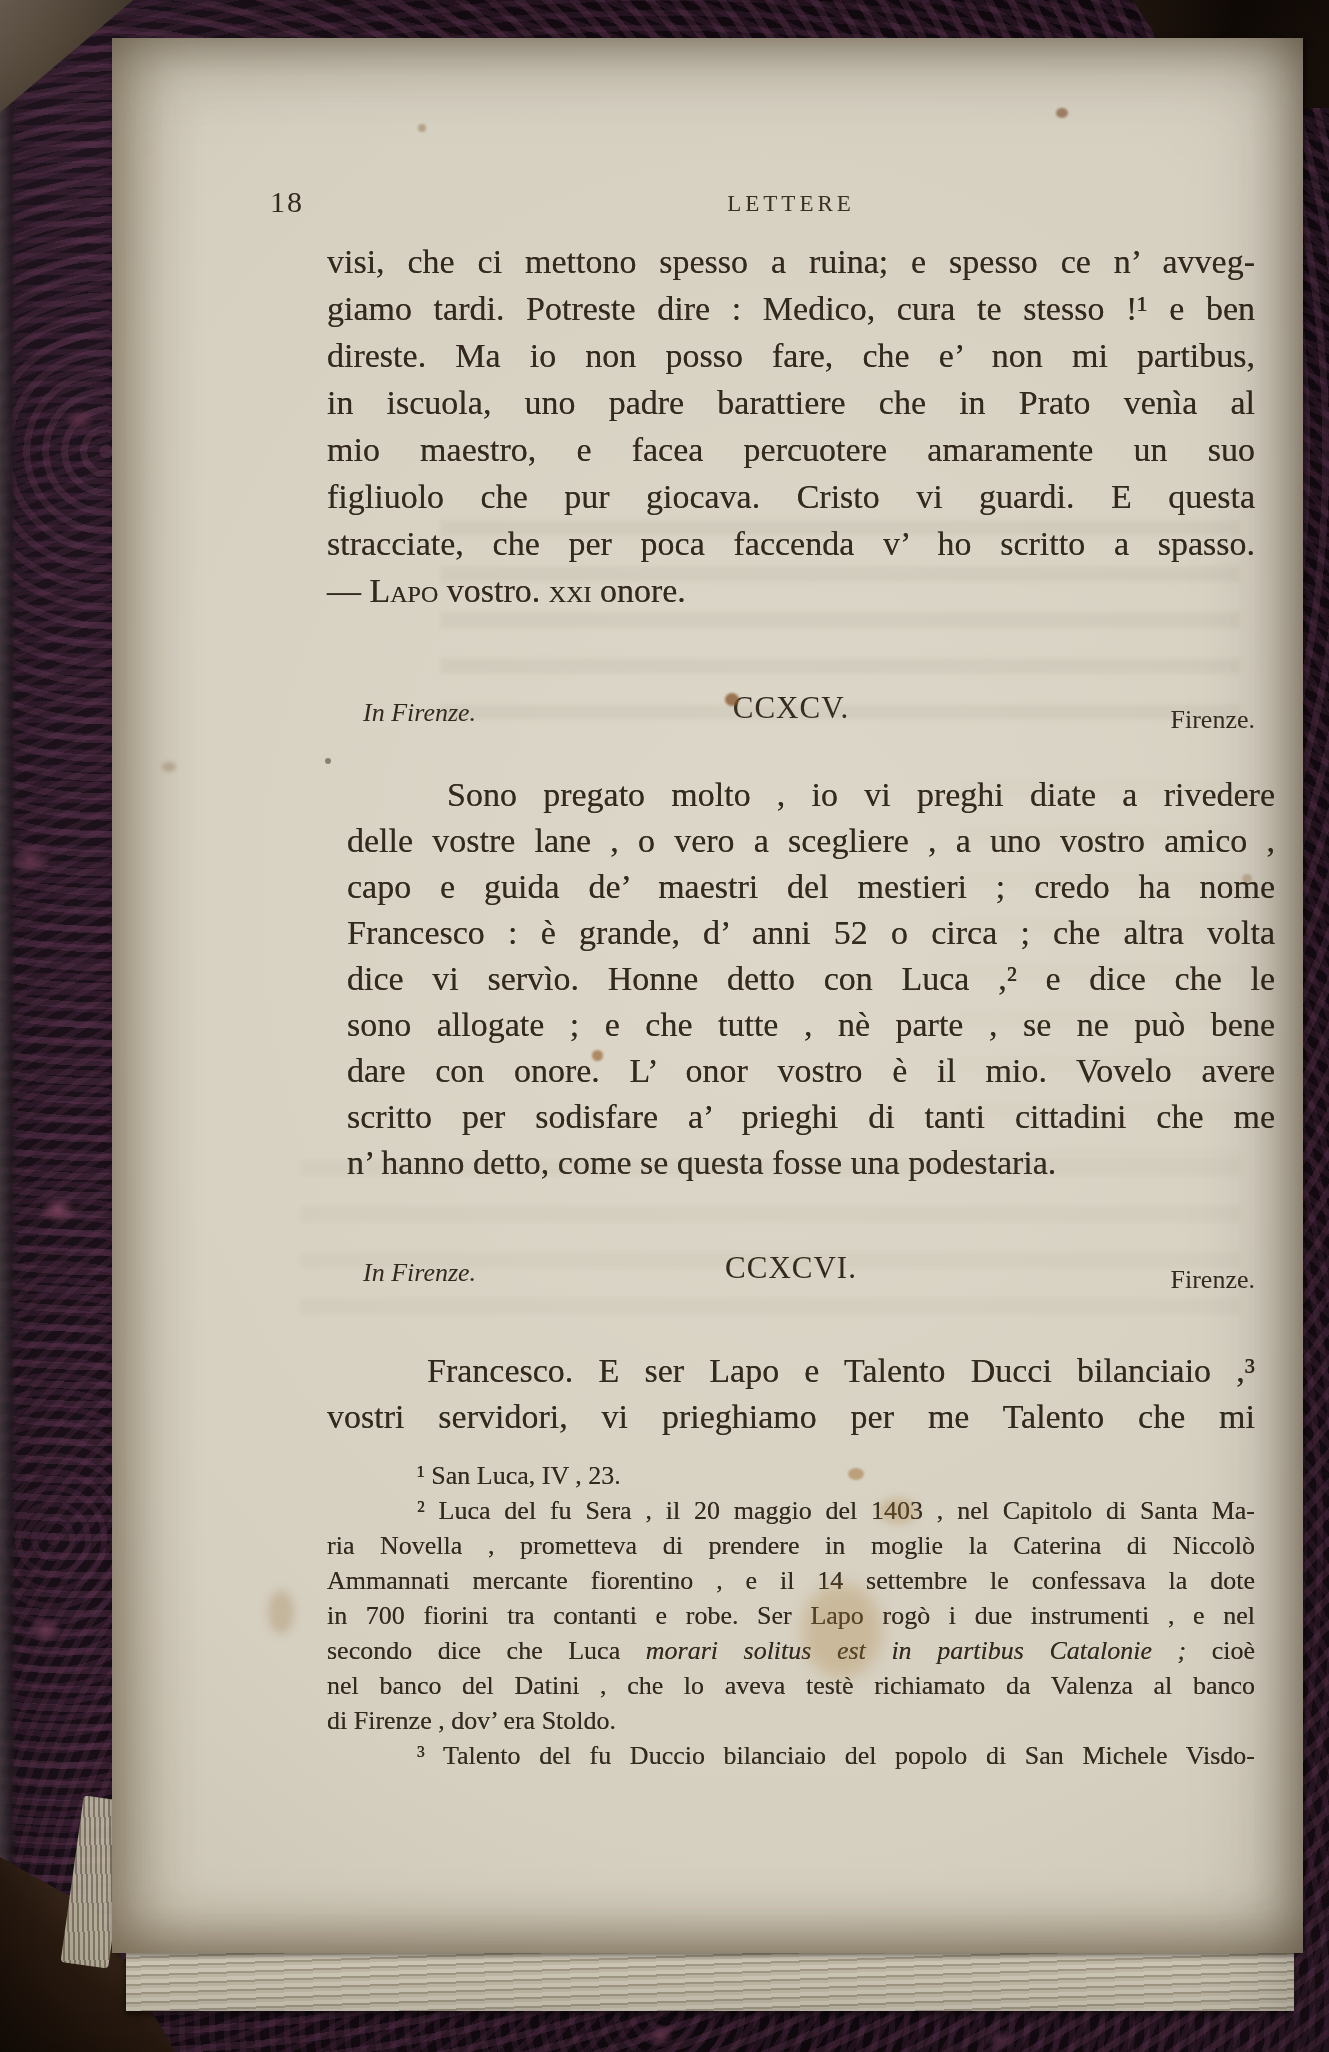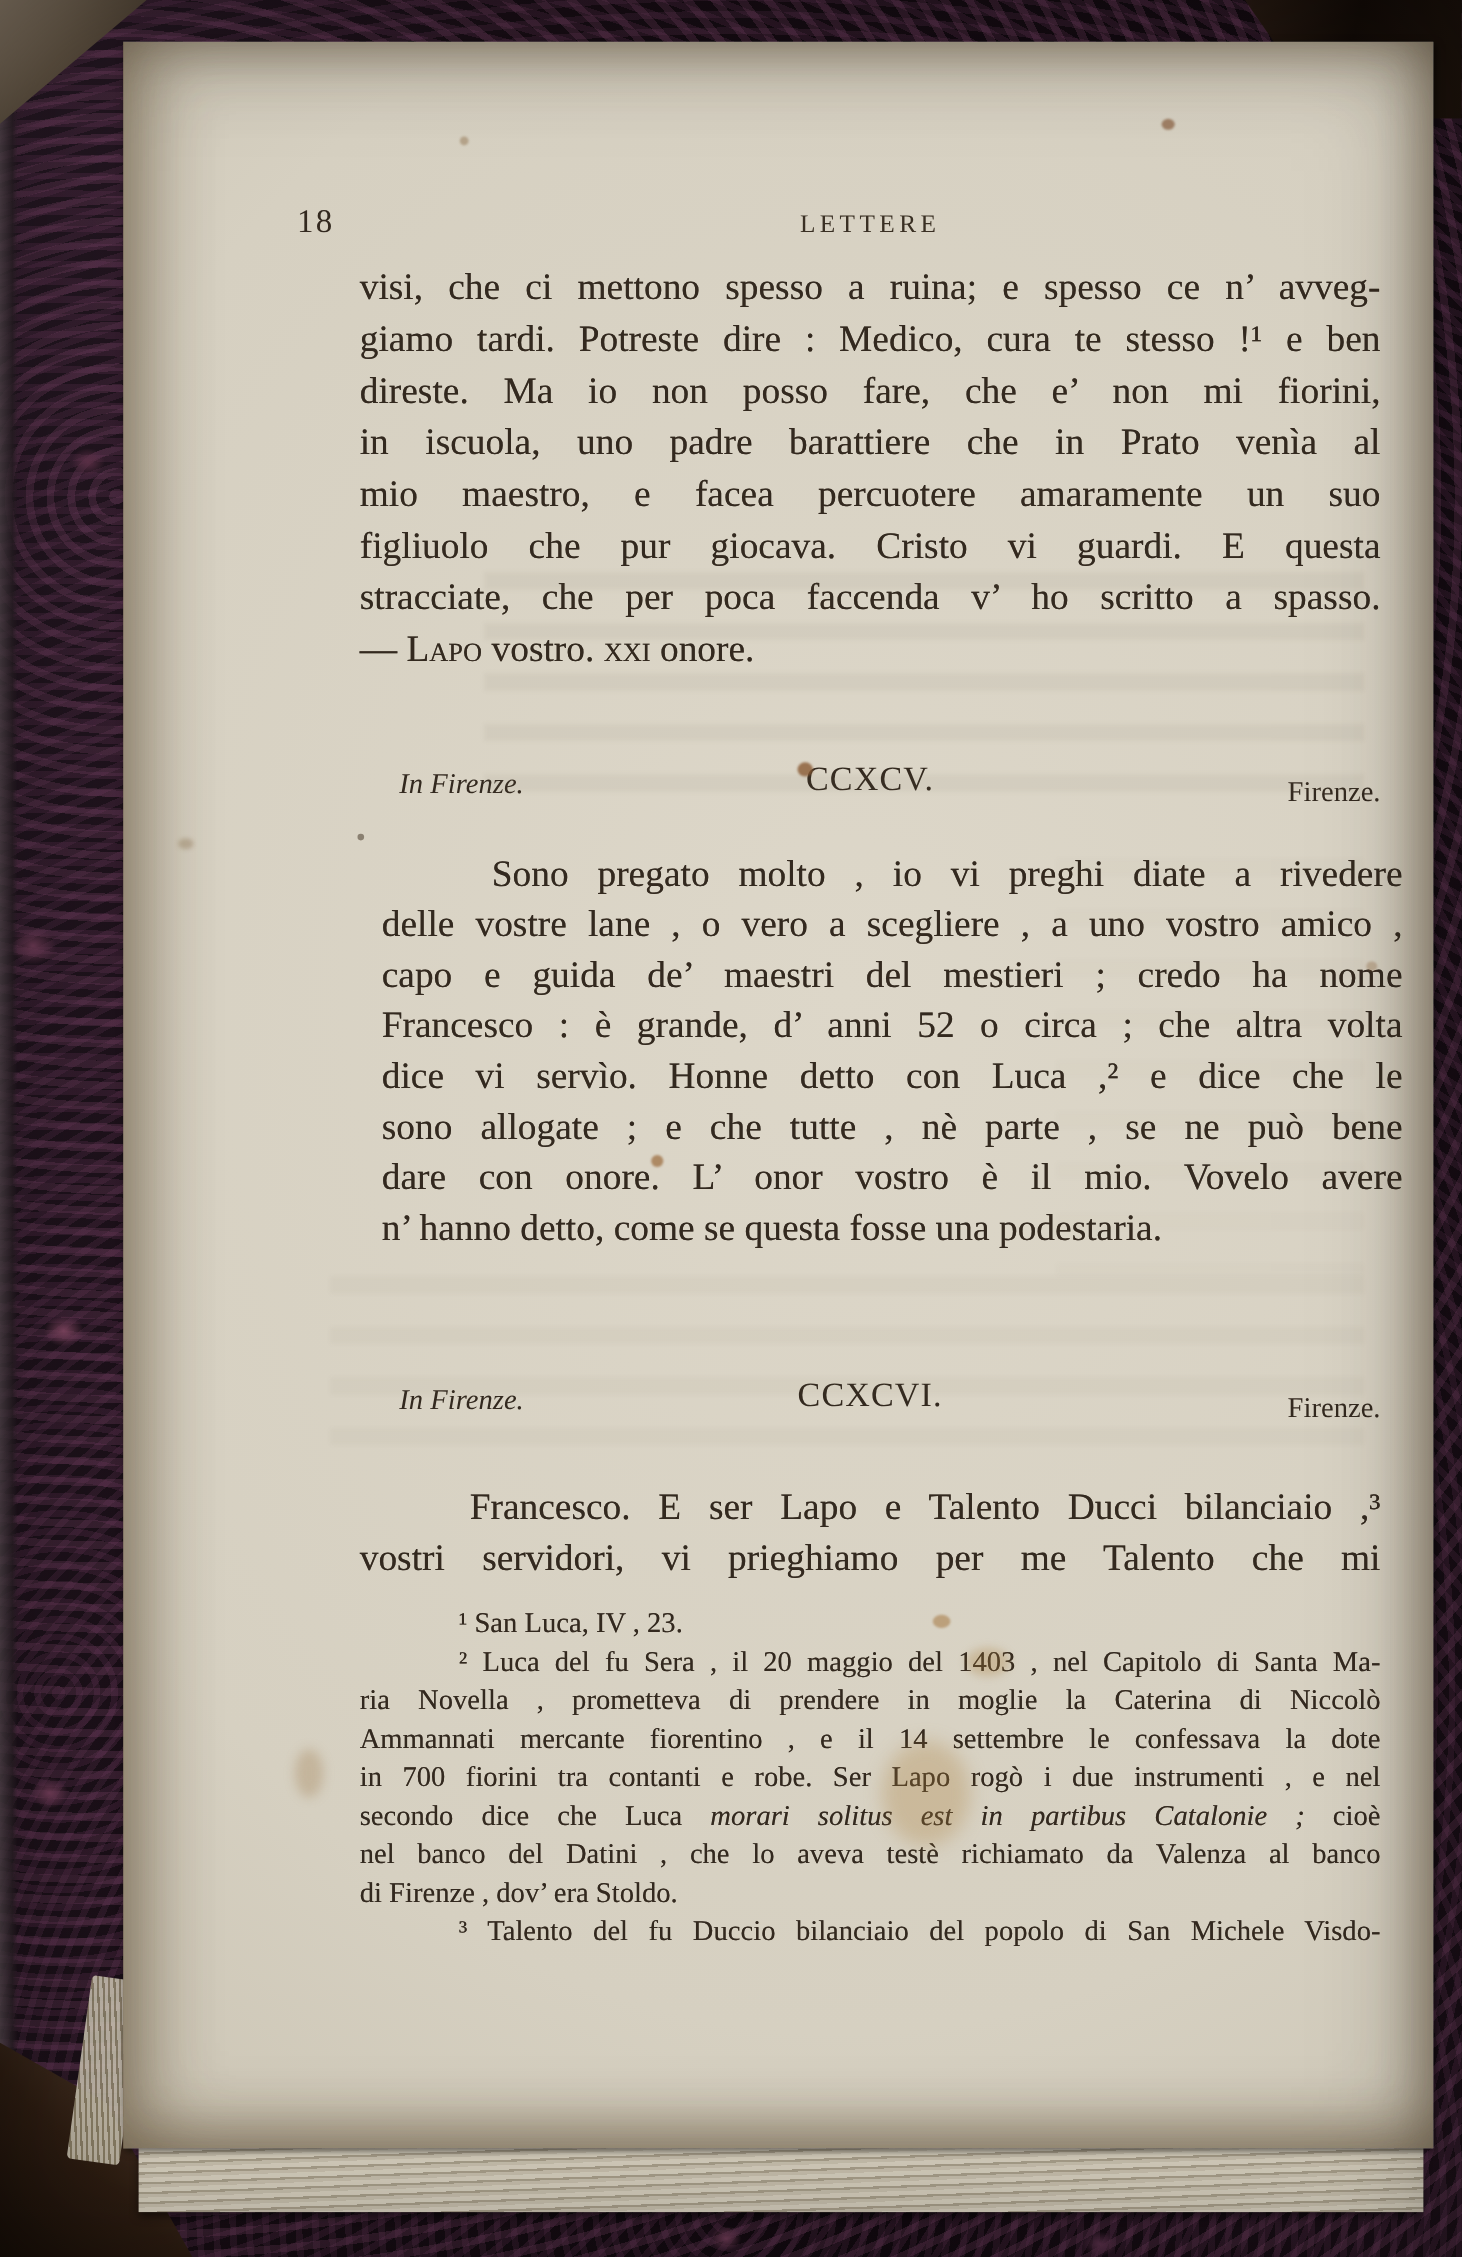--- a/index.html
+++ b/index.html
@@ -86,21 +86,21 @@
   <div class="page">
 
     <div class="col running-head">
       <span class="pageno">18</span>
       <span class="rhead">LETTERE</span>
     </div>
 
     <div class="col p1">
       <div class="bline just">visi, che ci mettono spesso a ruina; e spesso ce n’ avveg-</div>
       <div class="bline just">giamo tardi. Potreste dire : Medico, cura te stesso !¹ e ben</div>
-      <div class="bline just">direste. Ma io non posso fare, che e’ non mi fiorini,</div>
+      <div class="bline just">direste. Ma io non posso fare, che e’ non mi partibus,</div>
       <div class="bline just">in iscuola, uno padre barattiere che in Prato venìa al</div>
       <div class="bline just">mio maestro, e facea percuotere amaramente un suo</div>
       <div class="bline just">figliuolo che pur giocava. Cristo vi guardi. E questa</div>
       <div class="bline just">stracciate, che per poca faccenda v’ ho scritto a spasso.</div>
       <div class="bline nowrap"><span>— L</span><span class="sc">apo</span><span> vostro. </span><span class="sc">xxi</span><span> onore.</span></div>
     </div>
 
     <div class="col sectionrow s1">
       <span class="place-l">In Firenze.</span>
       <span class="sect-title">CCXCV.</span>
@@ -108,20 +108,21 @@
     </div>
 
     <div class="col p2">
       <div class="bline just ind">Sono pregato molto , io vi preghi diate a rivedere</div>
       <div class="bline just">delle vostre lane , o vero a scegliere , a uno vostro amico ,</div>
       <div class="bline just">capo e guida de’ maestri del mestieri ; credo ha nome</div>
       <div class="bline just">Francesco : è grande, d’ anni 52 o circa ; che altra volta</div>
       <div class="bline just">dice vi servìo. Honne detto con Luca ,² e dice che le</div>
       <div class="bline just">sono allogate ; e che tutte , nè parte , se ne può bene</div>
       <div class="bline just">dare con onore. L’ onor vostro è il mio. Vovelo avere</div>
+      <div class="bline just">scritto per sodisfare a’ prieghi di tanti cittadini che me</div>
       <div class="bline nowrap">n’ hanno detto, come se questa fosse una podestaria.</div>
     </div>
 
     <div class="col sectionrow s2">
       <span class="place-l">In Firenze.</span>
       <span class="sect-title">CCXCVI.</span>
       <span class="place-r">Firenze.</span>
     </div>
 
     <div class="col p3">

